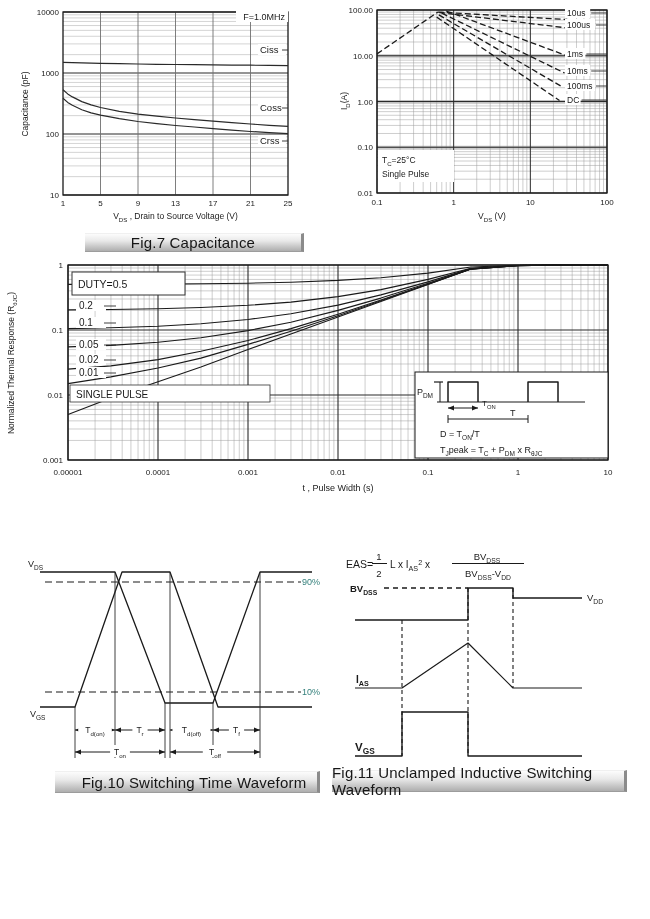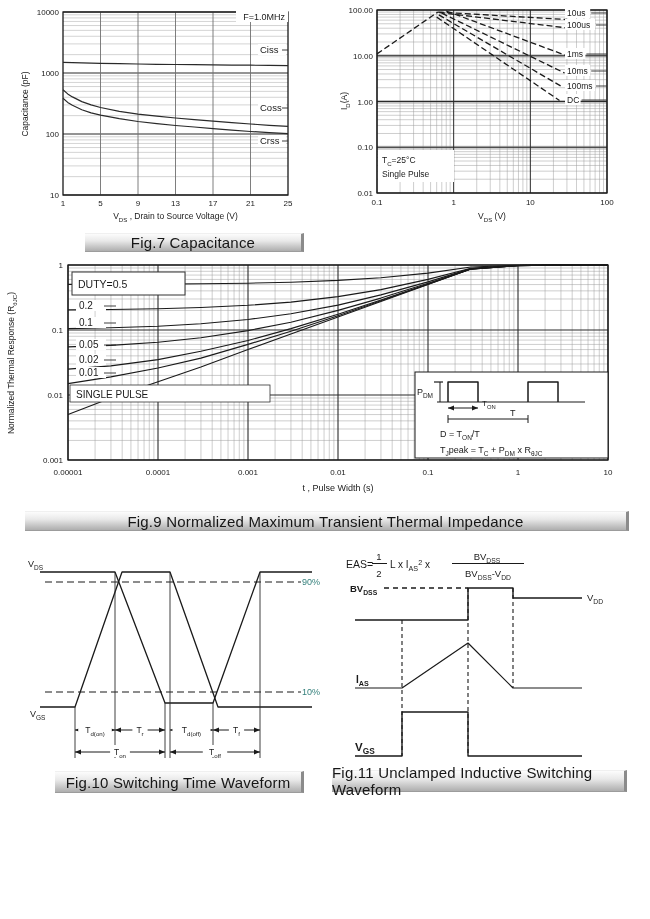--- a/index.html
+++ b/index.html
@@ -6,21 +6,21 @@
   .page{position:relative;width:650px;height:798px;background:#fff;overflow:hidden;
         font-family:"Liberation Sans",sans-serif;}
   svg{position:absolute;}
   .caption{position:absolute;display:flex;align-items:center;justify-content:center;
            background:linear-gradient(180deg,#fcfcfc 0%,#e9e9e9 40%,#c6c6c6 75%,#aeaeae 100%);
            border-right:3px solid #8b8b8b;border-bottom:1px solid #9c9c9c;border-top:1px solid #f0f0f0;
            font-weight:normal;font-size:15px;color:#161616;letter-spacing:.2px;}
   .cap7{left:85px;top:233px;width:216px;height:17px;}
   .cap8{left:345px;top:233px;width:265px;height:17px;}
   .cap9{left:25px;top:511px;width:601px;height:18px;}
-  .cap10{left:55px;top:771px;width:246px;height:20px;}
+  .cap10{left:55px;top:771px;width:246px;height:20px;padding-left:16px;}
   .cap11{left:332px;top:770px;width:292px;height:20px;}
   .footer-line{position:absolute;left:12px;right:10px;top:897px;height:2px;background:#55b2e0;}
   .footer-page{position:absolute;top:901px;left:18px;width:650px;text-align:center;
                color:#2496cb;font-weight:bold;font-size:11px;}
   .footer-rev{position:absolute;top:901px;right:45px;color:#2496cb;font-weight:bold;font-size:16px;}
 </style>
 </head>
 <body>
 
 <div class="page">
@@ -403,20 +403,19 @@
       <line x1="183" y1="48" x2="183" y2="148" stroke="#1a1a1a" stroke-width="1.1" stroke-dasharray="4,3"></line>
       <polyline points="25,148 72,148 138,103 183,148 252,148" fill="none" stroke="#1a1a1a" stroke-width="1.2" stroke-linejoin="round"></polyline>
       <polyline points="25,216 72,216 72,172 138,172 138,216 252,216" fill="none" stroke="#1a1a1a" stroke-width="1.4" stroke-linejoin="round"></polyline>
       <text x="20" y="52" font-size="9.5" fill="#1a1a1a" text-anchor="start" font-family="&quot;Liberation Sans&quot;,sans-serif" font-weight="bold"><tspan>BV</tspan><tspan font-size="6.8" dy="2.5">DSS</tspan></text>
       <text x="257" y="61" font-size="9.5" fill="#1a1a1a" text-anchor="start" font-family="&quot;Liberation Sans&quot;,sans-serif"><tspan>V</tspan><tspan font-size="6.8" dy="2.5">DD</tspan></text>
       <text x="26" y="143" font-size="10" fill="#1a1a1a" text-anchor="start" font-family="&quot;Liberation Sans&quot;,sans-serif" font-weight="bold"><tspan>I</tspan><tspan font-size="7.2" dy="2.5">AS</tspan></text>
       <text x="25" y="211" font-size="11.5" fill="#1a1a1a" text-anchor="start" font-family="&quot;Liberation Sans&quot;,sans-serif" font-weight="bold"><tspan>V</tspan><tspan font-size="8.3" dy="2.5">GS</tspan></text>
     </svg>
 
   <div class="caption cap7">Fig.7 Capacitance</div>
-  <div class="caption cap9">Fig.9 Normalized Maximum Transient Thermal Impedance</div>
   <div class="caption cap10">Fig.10 Switching Time Waveform</div>
   <div class="caption cap11">Fig.11 Unclamped Inductive Switching Waveform</div>
 
   <div class="footer-line"></div>
   <div class="footer-page">5 of 5</div>
   <div class="footer-rev">Rev 1.1 JAN 2019</div>
 </div>
 
 </body></html>

